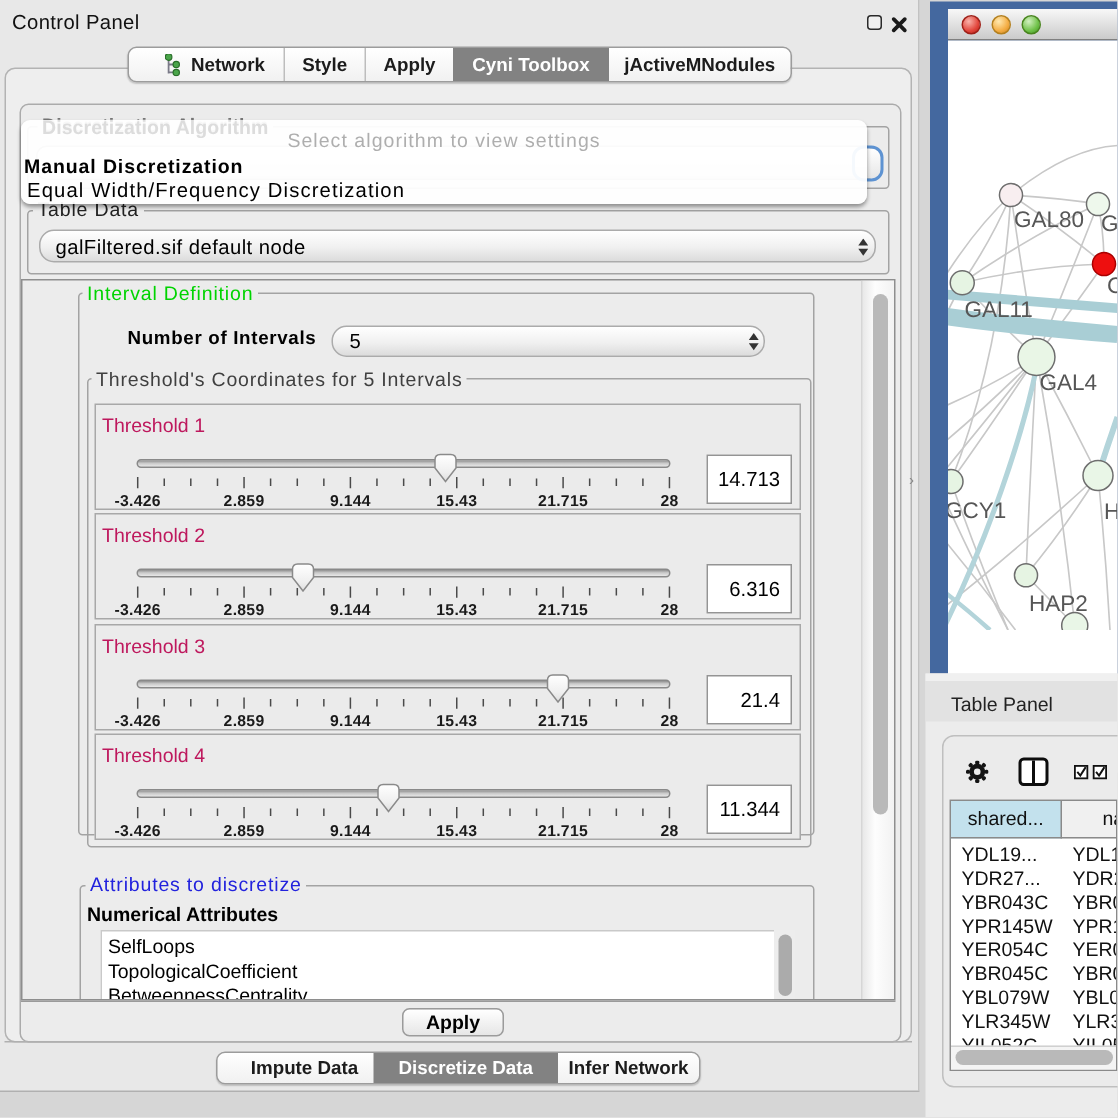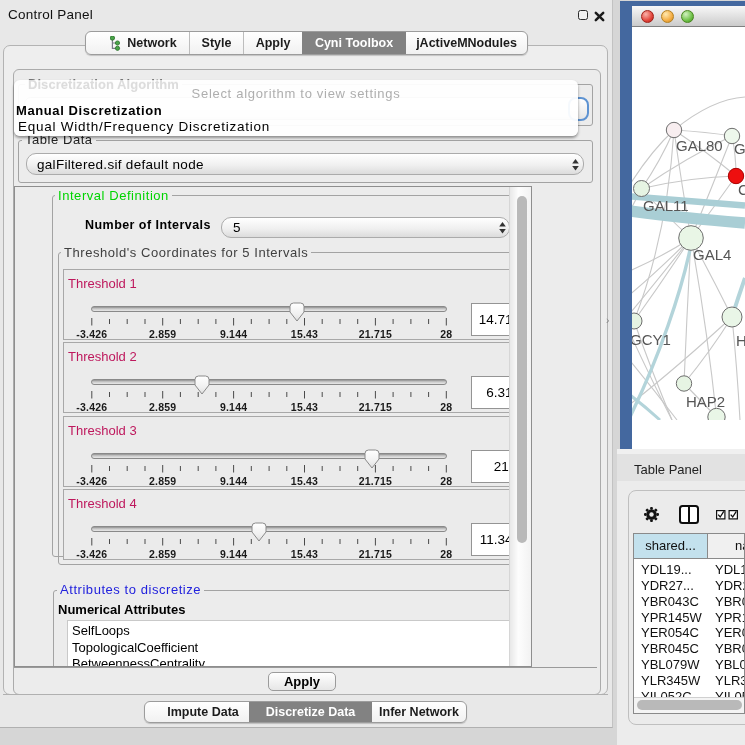--- a/index.html
+++ b/index.html
@@ -13,21 +13,21 @@
   .seg{background:linear-gradient(#ffffff,#f1f1f1);border:1px solid #9c9c9c;border-radius:6px;display:flex;align-items:flex-start;box-sizing:border-box;box-shadow:0 1px 1px rgba(0,0,0,0.18);overflow:hidden;padding-left:12px;}
   .seg .it{height:100%;display:flex;align-items:center;justify-content:center;font-size:12.5px;font-weight:bold;color:#1c1c1c;box-sizing:border-box;}
   .seg .sep{width:1px;height:100%;background:#bdbdbd;}
   .seg .sel{background:#828282;color:#ffffff;}
   #tabs-top{left:85px;top:31px;width:443px;height:24px;}
   #tabs-bottom{left:144px;top:701px;width:323px;height:22px;}
   .grp{border:1px solid #a3a3a3;border-radius:3px;box-sizing:border-box;}
   .grptitle{position:absolute;background:#ececec;padding:0 3px;font-size:13px;letter-spacing:0.55px;line-height:13px;}
   .combo{background:linear-gradient(#ffffff,#f0f0f0 55%,#dcdcdc);border:1px solid #ababab;border-radius:7px;box-sizing:border-box;display:flex;align-items:center;font-size:13.5px;letter-spacing:0.3px;color:#000;}
   #overlay{left:14px;top:80px;width:564px;height:56px;background:rgba(255,255,255,0.94);border-radius:6px;box-shadow:0 2px 3px rgba(0,0,0,0.40);}
-  #scrollpane{left:14px;top:186px;width:518px;height:481px;border:1px solid #8e8e8e;background:#ececec;box-sizing:border-box;overflow:hidden;}
+  #scrollpane{left:14px;top:186px;width:583px;height:481px;border:1px solid #8e8e8e;background:#ececec;box-sizing:border-box;overflow:hidden;}
   .tgrp{position:absolute;left:48px;width:471px;height:71px;border:1px solid #a8a8a8;background:#ebebeb;box-sizing:border-box;}
   .tlabel{position:absolute;left:4px;top:6px;font-weight:normal;font-size:13px;color:#be185d;}
   .track{position:absolute;left:27px;top:36px;width:356px;height:6px;border-radius:3px;background:linear-gradient(#8f8f8f,#c9c9c9 45%,#e8e8e8);border:1px solid #898989;box-sizing:border-box;}
   .vbox{position:absolute;left:407px;top:33px;width:57px;height:33px;background:#ffffff;border:1px solid #949494;box-sizing:border-box;font-size:13.5px;color:#000;text-align:right;line-height:31px;padding-right:7px;}
   .ticks{position:absolute;left:0;top:0;}
   .thumb{position:absolute;top:32px;}
   #net{left:620px;top:1px;width:125px;height:448px;background:#44689f;}
   #net-titlebar{left:632px;top:6px;width:113px;height:21px;background:linear-gradient(#f8f8f8,#cbcbcb);border-bottom:1px solid #808080;box-sizing:border-box;}
   .tl{position:absolute;top:10px;width:13px;height:13px;border-radius:50%;box-sizing:border-box;}
   #canvas{left:632px;top:27px;width:113px;height:488px;background:#ffffff;overflow:hidden;}

